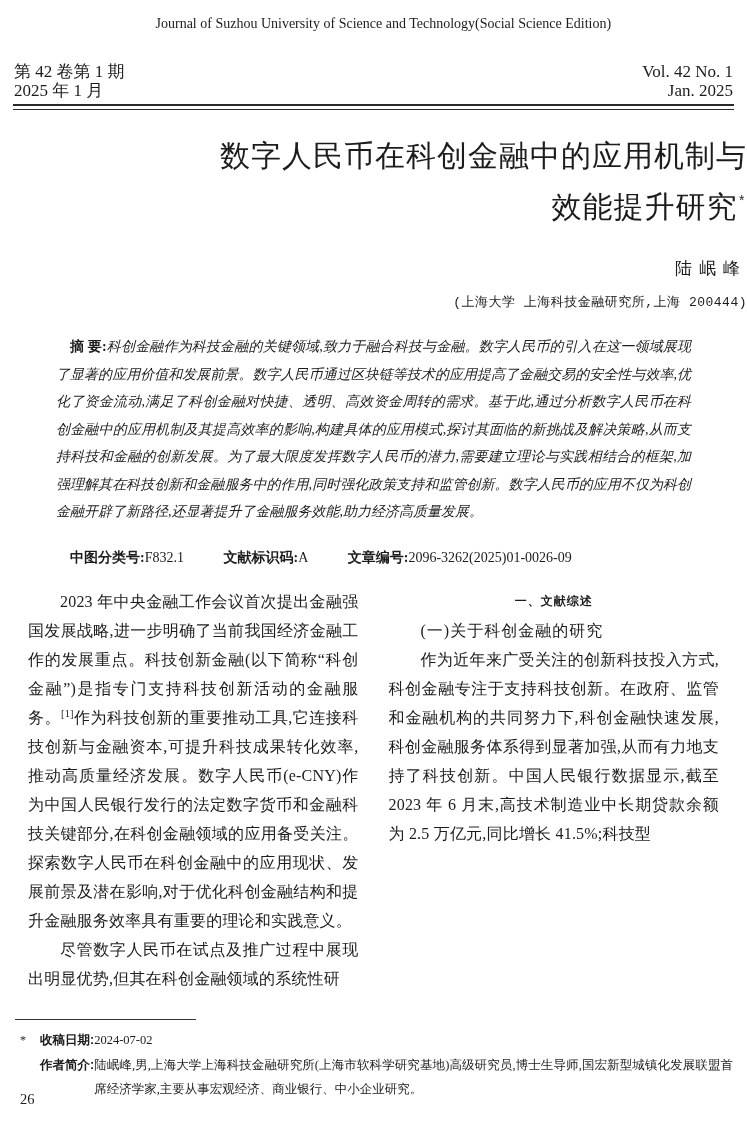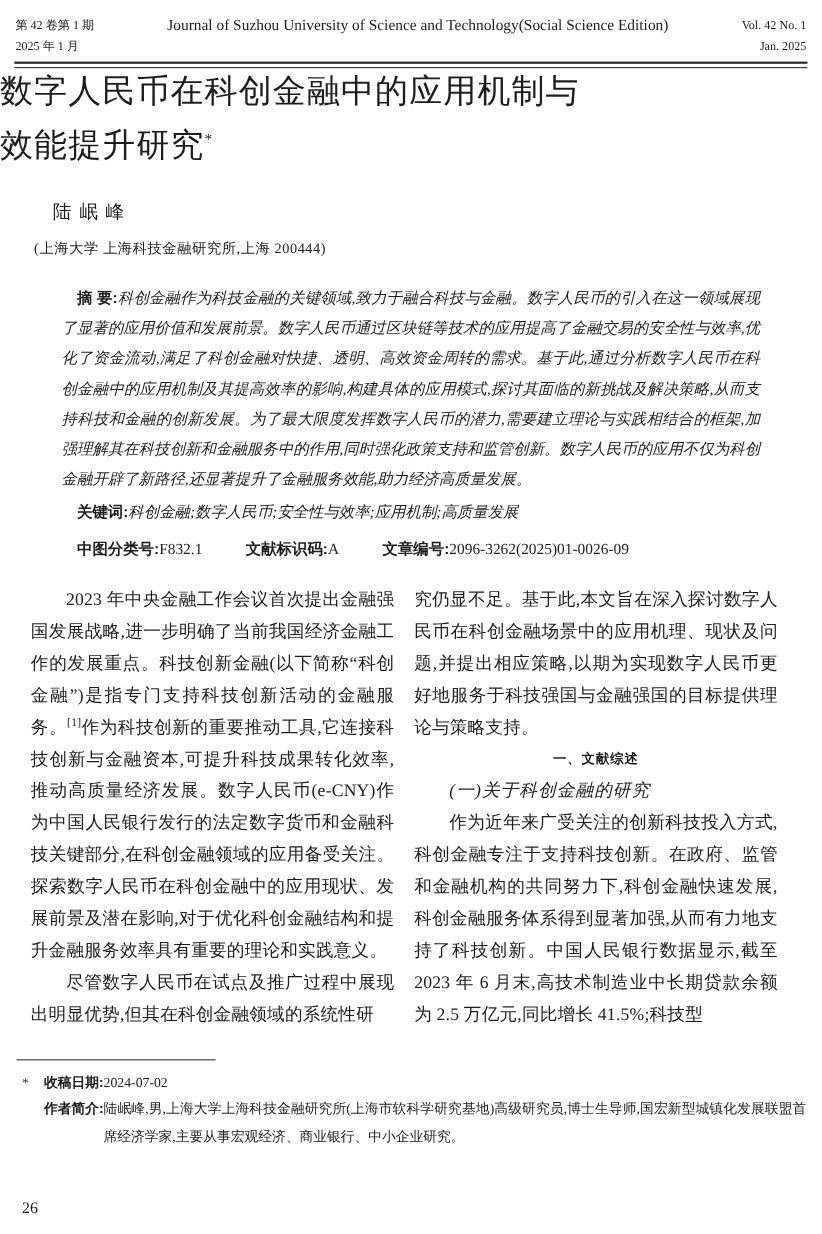--- a/index.html
+++ b/index.html
@@ -7,57 +7,57 @@
     width:747px;height:1122px;overflow:hidden;
     background:#ffffff;color:#1c1c1c;
     font-family:"Liberation Serif","DejaVu Serif",serif;
     position:relative;
   }
   .page{padding:12px 0 0 0;}
 
   
   .jheader{display:flex;justify-content:space-between;align-items:flex-start;
     margin:0 14px;padding-top:2px;}
-  .jh-left,.jh-right{font-size:11px;line-height:19px;white-space:nowrap;}
+  .jh-left,.jh-right{font-size:17px;line-height:19px;white-space:nowrap;margin-top:48px;}
   .jh-right{text-align:right;}
   .jh-center{text-align:center;flex:1;padding:0 6px;}
   .jh-center .cn{font-family:"Liberation Sans","DejaVu Sans",sans-serif;
     font-weight:bold;font-size:15px;line-height:19px;}
   .jh-center .en{font-size:14px;line-height:19px;}
   .double-rule{margin:4px 13px 0 13px;height:3px;
     border-top:2.5px solid #2a2a2a;border-bottom:1px solid #2a2a2a;}
 
   
-  .title-block{text-align:left;}
+  .title-block{text-align:right;margin-top:26px;font-family:Liberation Mono, monospace;}
   .main-title{font-size:30px;line-height:44px;font-weight:500;letter-spacing:1px;}
   .main-title sup{font-size:14px;vertical-align:super;}
   .subtitle{font-size:20px;font-style:italic;margin-top:14px;letter-spacing:1px;}
   .author{font-size:17px;margin-top:26px;letter-spacing:7px;padding-left:48px;}
   .affiliation{font-size:13px;margin-top:13px;letter-spacing:.5px;padding-left:31px;}
 
   
   .front{margin:22px 56px 0 56px;font-size:14px;line-height:27.5px;}
   .abstract{text-align:justify;font-style:italic;text-indent:1em;}
   .front b.lab{font-style:normal;font-weight:bold;
-    font-family:Liberation Sans, sans-serif;}
+    font-family:Liberation Serif, serif;}
   .kw-line{text-indent:1em;font-style:italic;margin-top:1px;}
-  .meta-line{text-indent:1em;margin-top:6px;}
+  .meta-line{text-indent:1em;margin-top:18px;}
   .meta-line .pair{margin-right:36px;}
 
   
-  .columns{display:flex;margin:16px 28px 0 28px;gap:18px;}
+  .columns{display:flex;margin:16px 28px 0 28px;gap:30px;}
   .col{width:330.5px;font-size:16px;line-height:29px;text-align:justify;
     letter-spacing:.2px;}
   .col p{margin:0;}
   .col p.ind{text-indent:2em;}
   .col sup{font-size:10.5px;vertical-align:super;line-height:0;}
   .sec-h1{font-family:"Liberation Sans","DejaVu Sans",sans-serif;
     font-weight:bold;font-size:12px;text-align:center;
     margin:17px 0 13px 0;text-indent:0;letter-spacing:1px;}
-  .sec-h2{font-style:italic;text-indent:2em;letter-spacing:1px;}
+  .sec-h2{text-indent:2em;letter-spacing:1px;}
 
   
   .fn-rule{margin:26px 0 8px 15px;width:181px;border:0;
     border-top:1.6px solid #333;}
   .footnotes{margin:0 14px 0 28px;font-size:12.5px;line-height:24.5px;
     text-align:justify;}
   .fn-row{display:flex;}
   .fn-marker{flex:0 0 20px;margin-left:-8px;font-size:12px;}
   .fn-label{flex:0 0 auto;font-weight:bold;white-space:nowrap;
     font-family:"Liberation Sans","DejaVu Sans",sans-serif;}
@@ -91,37 +91,33 @@
       <div><span>效能提升研究</span><sup>*</sup></div>
     </div>
     <div class="author">陆岷峰</div>
     <div class="affiliation">(上海大学 上海科技金融研究所,上海 200444)</div>
   </div>
 
   <div class="front">
     <div class="abstract">
       <b class="lab">摘  要:</b><span>科创金融作为科技金融的关键领域,致力于融合科技与金融。数字人民币的引入在这一领域展现了显著的应用价值和发展前景。数字人民币通过区块链等技术的应用提高了金融交易的安全性与效率,优化了资金流动,满足了科创金融对快捷、透明、高效资金周转的需求。基于此,通过分析数字人民币在科创金融中的应用机制及其提高效率的影响,构建具体的应用模式,探讨其面临的新挑战及解决策略,从而支持科技和金融的创新发展。为了最大限度发挥数字人民币的潜力,需要建立理论与实践相结合的框架,加强理解其在科技创新和金融服务中的作用,同时强化政策支持和监管创新。数字人民币的应用不仅为科创金融开辟了新路径,还显著提升了金融服务效能,助力经济高质量发展。</span>
     </div>
-    <div class="kw-line">
-      <b class="lab">关键词:</b><span>科创金融;数字人民币;安全性与效率;应用机制;高质量发展</span>
-    </div>
     <div class="meta-line">
       <span class="pair"><b class="lab">中图分类号:</b><span>F832.1</span></span>
       <span class="pair"><b class="lab">文献标识码:</b><span>A</span></span>
       <span class="pair"><b class="lab">文章编号:</b><span>2096-3262(2025)01-0026-09</span></span>
     </div>
   </div>
 
   <div class="columns">
     <div class="col">
       <p class="ind"><span>2023 年中央金融工作会议首次提出金融强国发展战略,进一步明确了当前我国经济金融工作的发展重点。科技创新金融(以下简称“科创金融”)是指专门支持科技创新活动的金融服务。</span><sup>[1]</sup><span>作为科技创新的重要推动工具,它连接科技创新与金融资本,可提升科技成果转化效率,推动高质量经济发展。数字人民币(e-CNY)作为中国人民银行发行的法定数字货币和金融科技关键部分,在科创金融领域的应用备受关注。探索数字人民币在科创金融中的应用现状、发展前景及潜在影响,对于优化科创金融结构和提升金融服务效率具有重要的理论和实践意义。</span></p>
       <p class="ind">尽管数字人民币在试点及推广过程中展现出明显优势,但其在科创金融领域的系统性研</p>
     </div>
     <div class="col">
-      <p>究仍显不足。基于此,本文旨在深入探讨数字人民币在科创金融场景中的应用机理、现状及问题,并提出相应策略,以期为实现数字人民币更好地服务于科技强国与金融强国的目标提供理论与策略支持。</p>
       <p class="sec-h1">一、文献综述</p>
       <p class="sec-h2">(一)关于科创金融的研究</p>
       <p class="ind">作为近年来广受关注的创新科技投入方式,科创金融专注于支持科技创新。在政府、监管和金融机构的共同努力下,科创金融快速发展,科创金融服务体系得到显著加强,从而有力地支持了科技创新。中国人民银行数据显示,截至 2023 年 6 月末,高技术制造业中长期贷款余额为 2.5 万亿元,同比增长 41.5%;科技型</p>
     </div>
   </div>
 
   <hr class="fn-rule">
   <div class="footnotes">
     <div class="fn-row">
       <span class="fn-marker">*</span>

